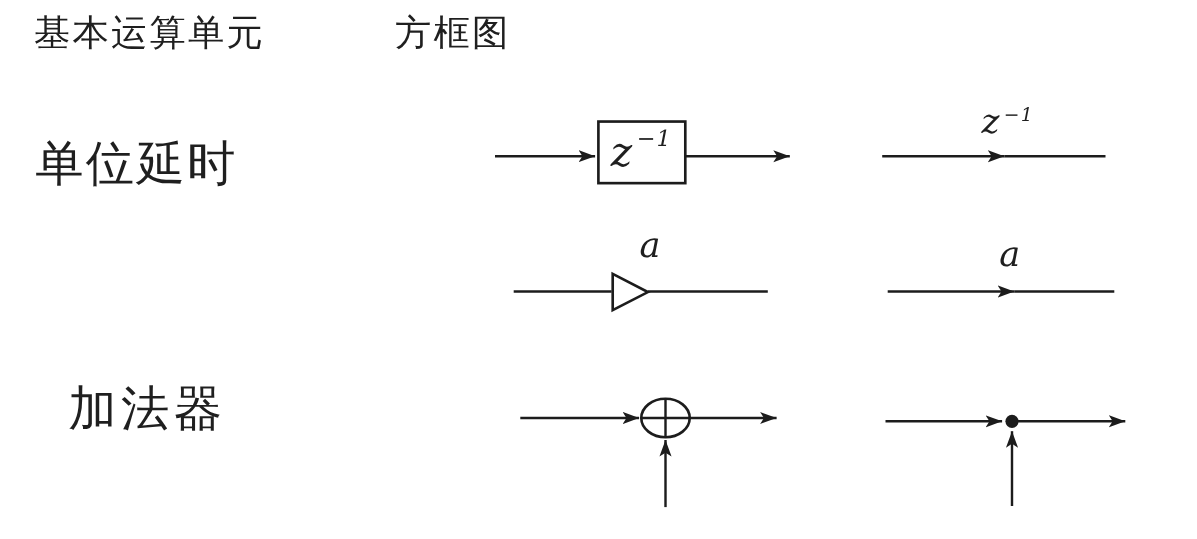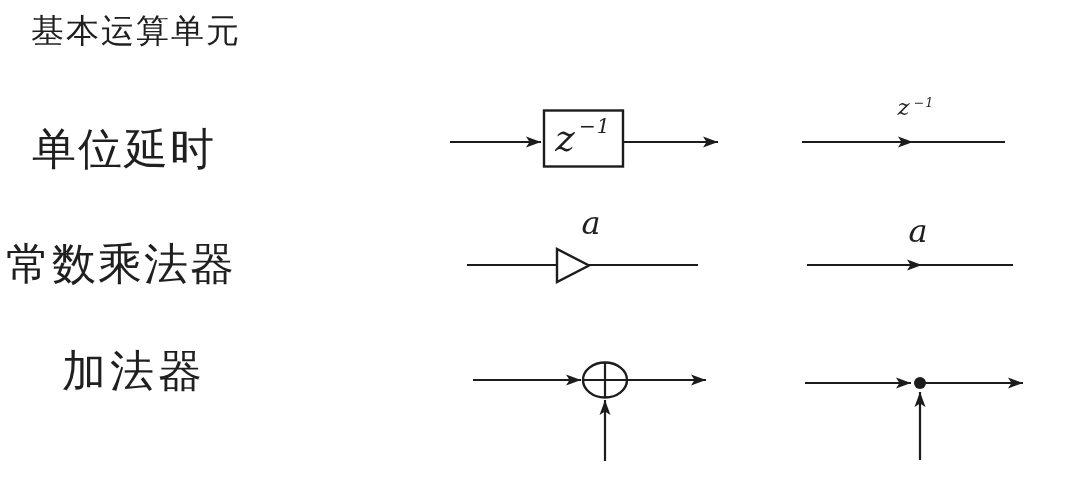--- a/index.html
+++ b/index.html
@@ -64,21 +64,21 @@
     margin-left: 4px;
     letter-spacing: 1px;
   }
   .mlabel-box {
     left: 543px; top: 110px; width: 80px; height: 57px;
     display: flex; align-items: center; justify-content: center;
     font-size: 37px;
   }
   .mlabel-flow-delay {
     left: 866px; top: 96px; width: 100px;
-    text-align: center; font-size: 23px;
+    text-align: center; font-size: 31px;
   }
   .mlabel-a-block {
     left: 568px; top: 207px; width: 46px;
     text-align: center; font-size: 32px;
   }
   .mlabel-a-flow {
     left: 895px; top: 215px; width: 46px;
     text-align: center; font-size: 32px;
   }
 
@@ -88,23 +88,23 @@
   #r1-label { left: 32px; top: 126px; }
   #r2-label { left: 6px;  top: 241px; }
   #r3-label { left: 62px; top: 348px; letter-spacing: 4px; }
 </style>
 </head>
 <body>
 
 <div class="page">
 
   <div id="h-unit" class="cn-label hdr">基本运算单元</div>
+  <div id="h-block" class="cn-label hdr">方框图</div>
 
   <div id="r1-label" class="cn-label rowlbl">单位延时</div>
-  <div id="r2-label" class="cn-label rowlbl">常数乘法器</div>
   <div id="r3-label" class="cn-label rowlbl">加法器</div>
 
   <svg class="svg-layer" viewBox="0 0 1088 490">
     <defs>
       <marker id="arr" markerUnits="userSpaceOnUse" markerWidth="16" markerHeight="12" refX="15" refY="6" orient="auto">
         <path class="arrhead" d="M0,0.5 L15,6 L0,11.5 L3.5,6 Z"></path>
       </marker>
     </defs>
 
     <g>

